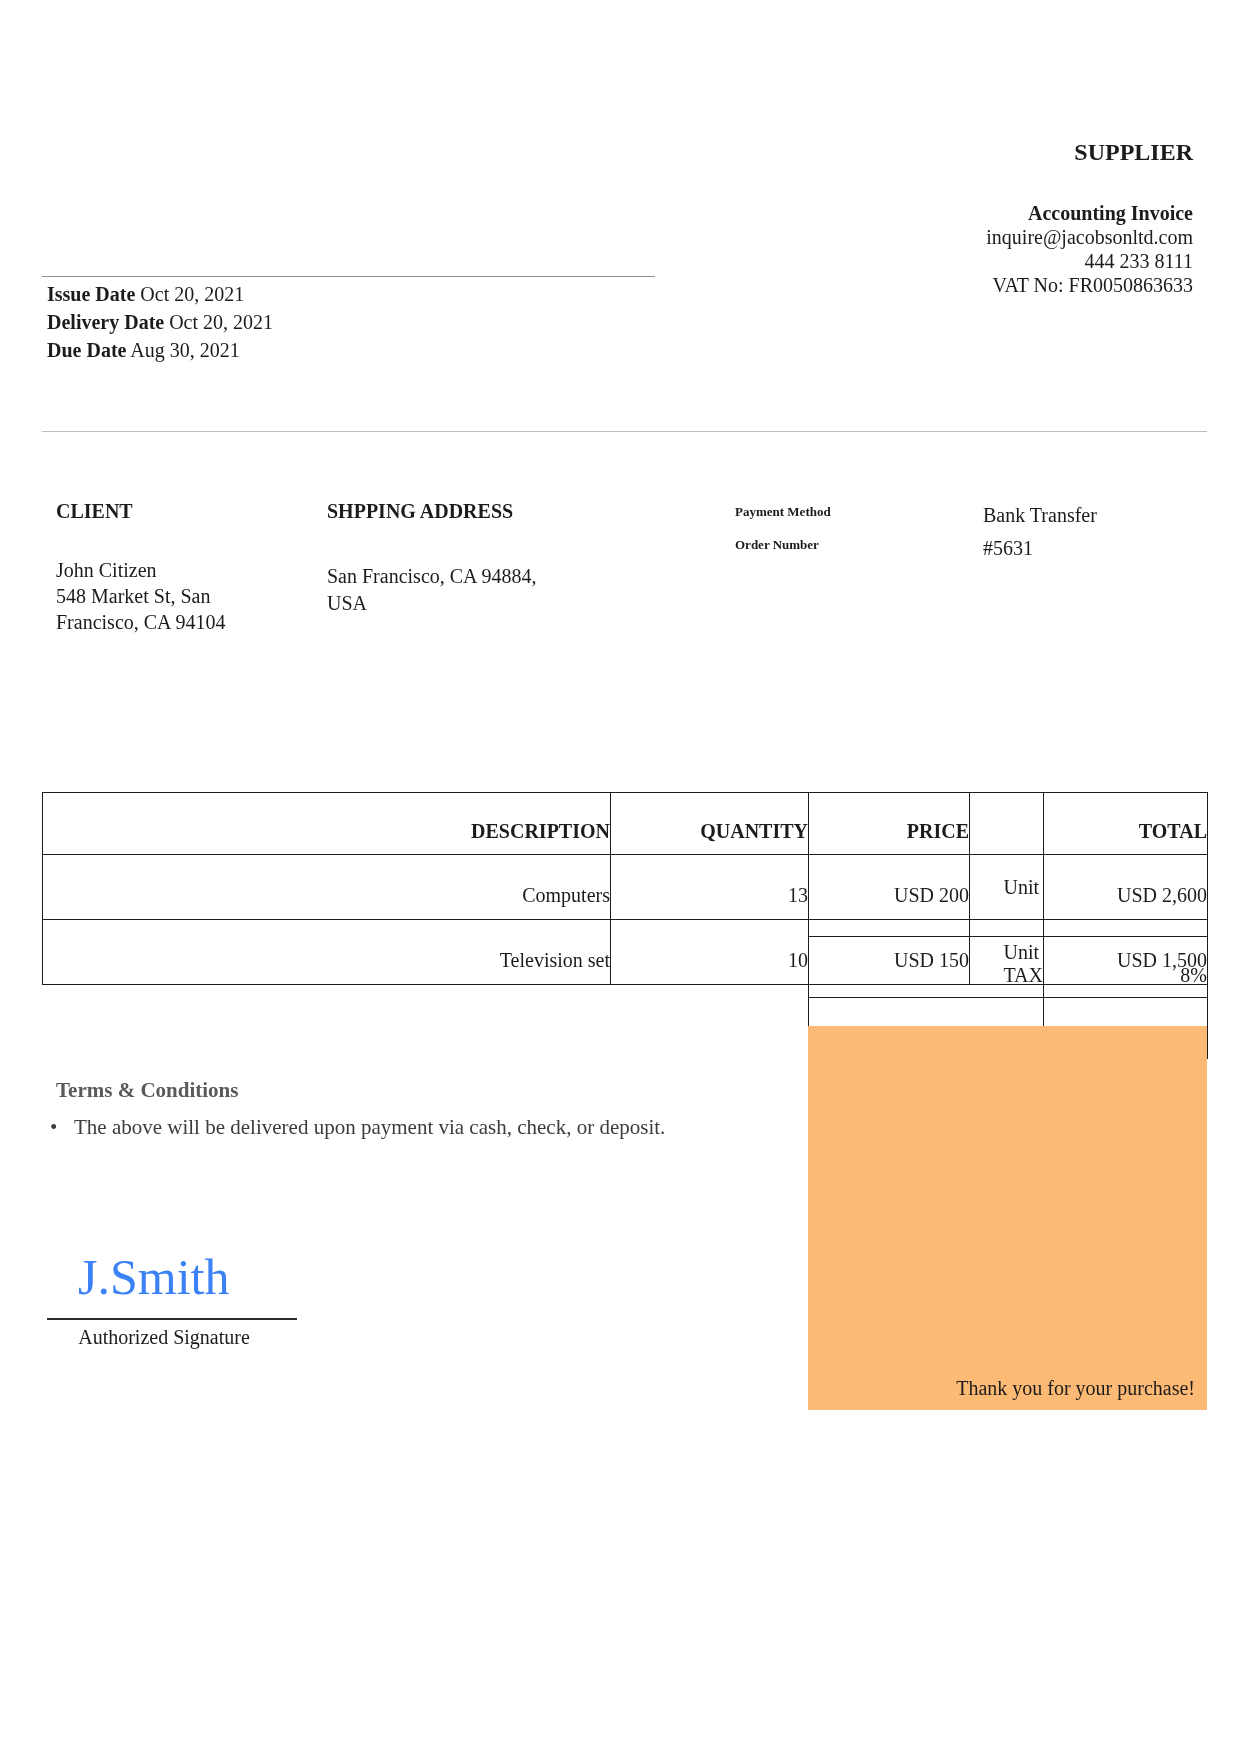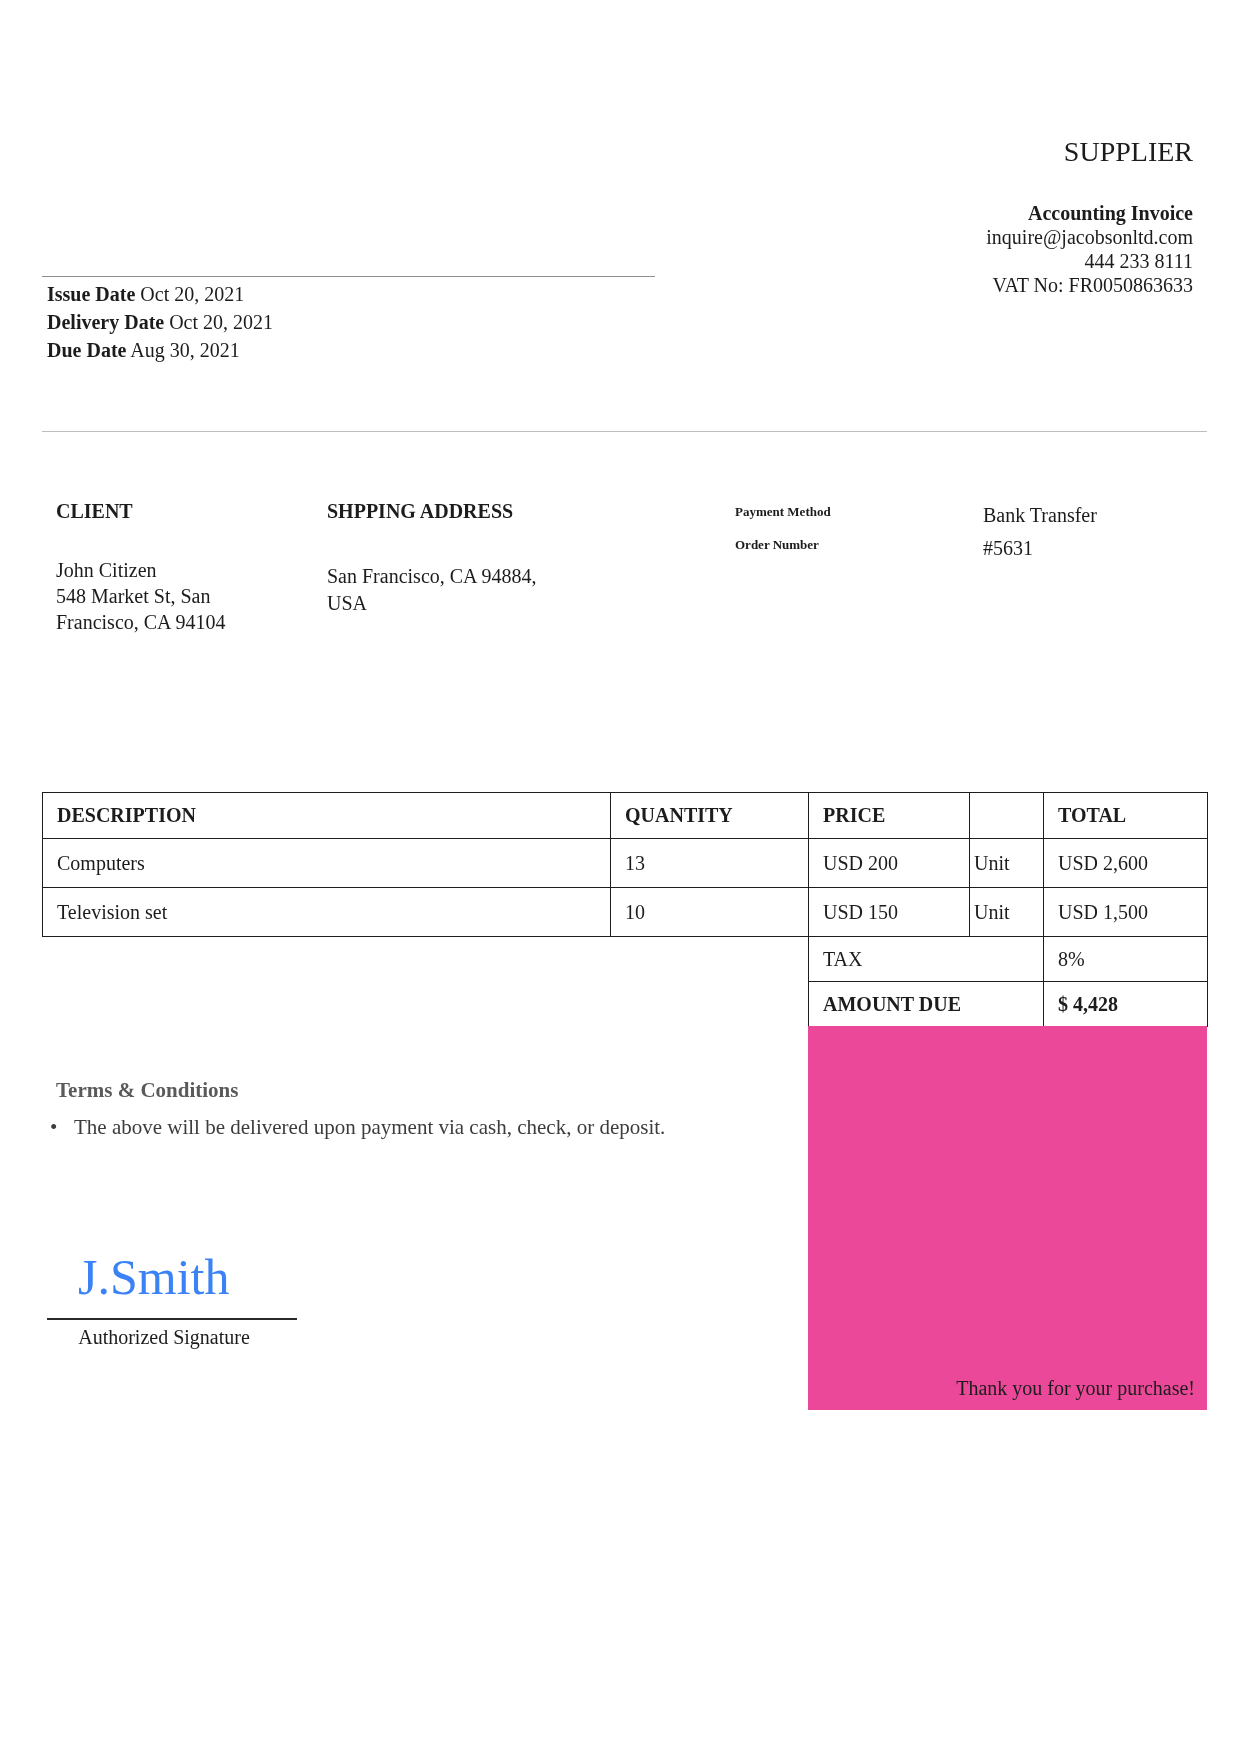--- a/index.html
+++ b/index.html
@@ -23,21 +23,21 @@
   }
   .title-rule {
     left: 42px; top: 276px; width: 613px; height: 0;
     border-top: 1px solid #8f8f8f;
   }
   .supplier-block {
     right: 47px; top: 140px;
     text-align: right;
     font-size: 20px; line-height: 24px;
   }
-  .supplier-label { font-weight: normal; font-size: 28px; margin-bottom: 37px; }
+  .supplier-label { font-weight: bold; font-size: 24px; margin-bottom: 37px; }
   .doc-type { font-weight: bold; }
 
   .dates-block { left: 47px; top: 280px; font-size: 20px; line-height: 28px; }
   .dates-block b { font-weight: bold; }
 
   .full-rule {
     left: 42px; top: 431px; width: 1165px; height: 0;
     border-top: 1px solid #bdbdbd;
   }
 
@@ -53,36 +53,36 @@
   .pay-row1 { top: 504px; }
   .pay-row2 { top: 537px; }
 
   
   table { border-collapse: collapse; }
   .items-table { left: 42px; top: 792px; }
   .items-table td, .items-table th,
   .totals-table td {
     border: 1px solid #1d1d1d;
     font-size: 20px;
-    padding: 0 0 0 14px;
-    text-align: left;
+    padding: 16px 0 0 14px;
+    text-align: right;
     vertical-align: middle;
   }
   .items-table th { font-weight: bold; height: 45px; }
   .items-table td { height: 48px; font-weight: normal; }
   .items-table .col-unit { padding: 0 4px; }
 
   .totals-table { left: 808px; top: 936px; }
   .totals-table td { height: 44px; }
   .totals-table .amount-row td { font-weight: bold; }
 
   
   .gray-box {
     left: 808px; top: 1026px; width: 399px; height: 384px;
-    background: #ec4899;
+    background: #fdba74;
   }
   .thanks {
     position: absolute; right: 12px; bottom: 10px;
     font-size: 20px; color: #1c1c1c; white-space: nowrap;
   }
 
   
   .terms-heading {
     left: 56px; top: 1078px;
     font-weight: bold; font-size: 21px; color: #5a5a5a;

